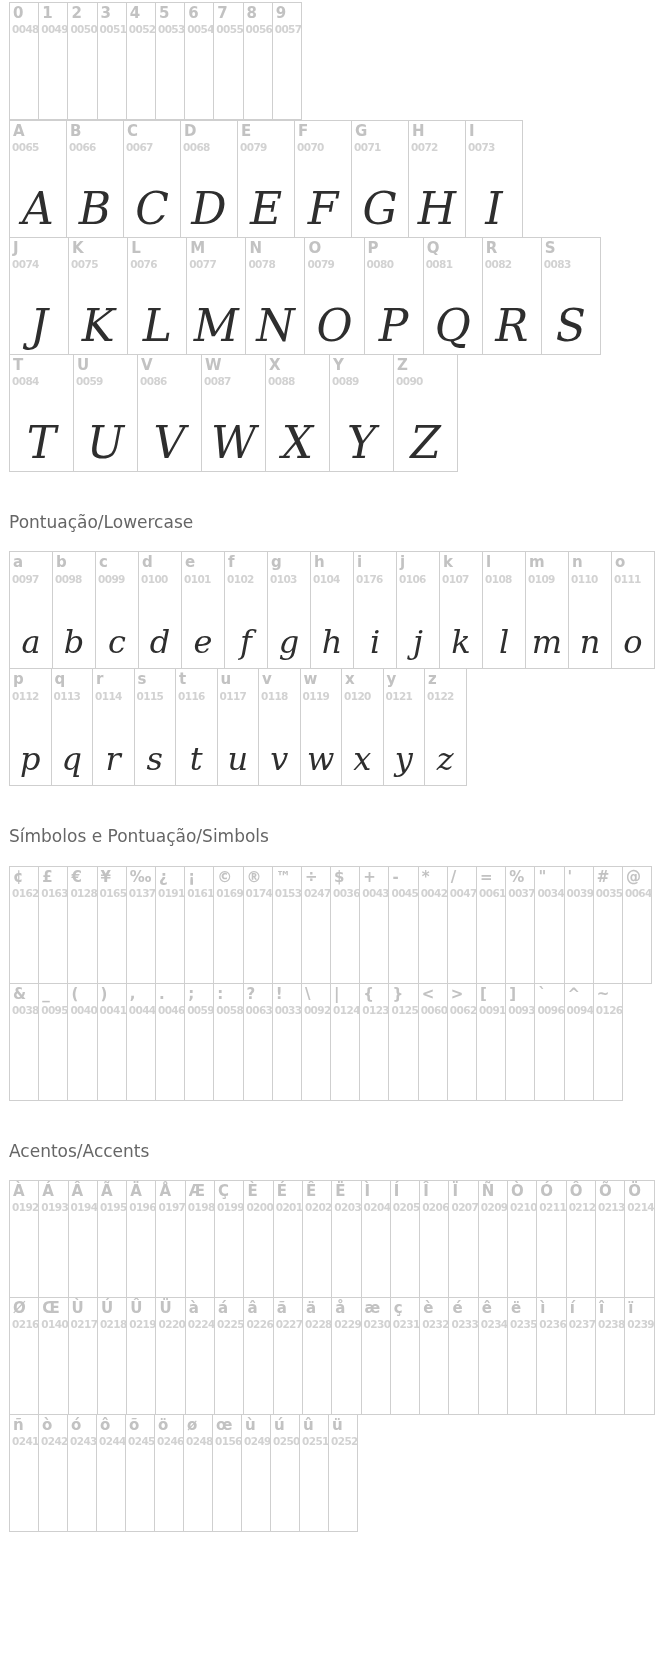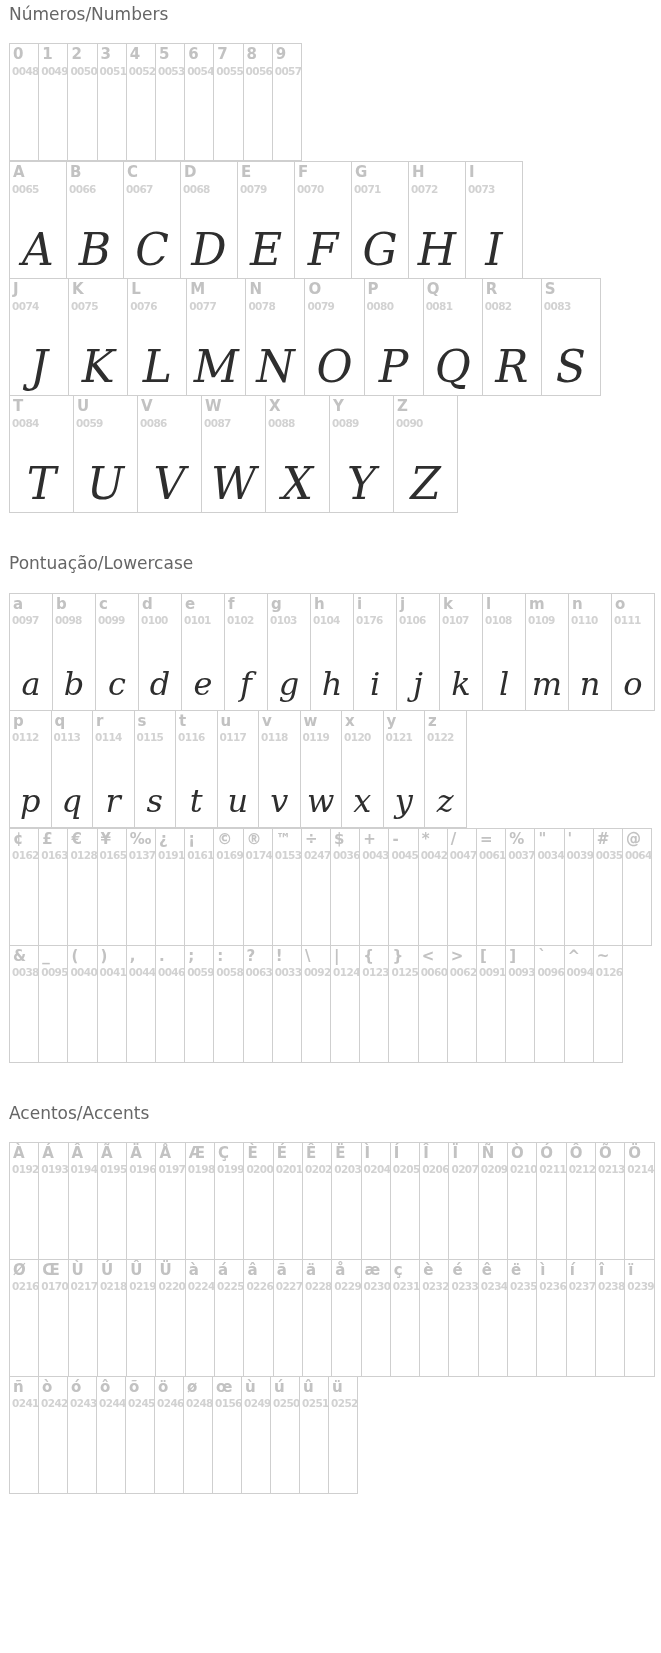--- a/index.html
+++ b/index.html
@@ -33,21 +33,20 @@
   }
   .glyph-upper{font-size:44px;bottom:6px;}
   .glyph-lower{font-size:32px;bottom:10px;}
 </style>
 </head>
 <body>
 
 <div class="page">
   <main>
       <section class="section">
-        <h2 class="section-title">Números/Numbers</h2>
         <div class="grid">
           <div class="row">
             <div class="cell" style="width: 30.2px;">
               <div class="cell-char">0</div>
               <div class="cell-code">0048</div>
             </div>
             <div class="cell" style="width: 30.2px;">
               <div class="cell-char">1</div>
               <div class="cell-code">0049</div>
             </div>
@@ -359,20 +358,21 @@
             </div>
             <div class="cell" style="width: 42.5px;">
               <div class="cell-char">z</div>
               <div class="cell-code">0122</div>
               <div class="cell-glyph glyph-lower">z</div>
             </div>
           </div>
         </div>
       </section>
       <section class="section">
+        <h2 class="section-title">Símbolos e Pontuação/Simbols</h2>
         <div class="grid">
           <div class="row">
             <div class="cell" style="width: 30.2px;">
               <div class="cell-char">¢</div>
               <div class="cell-code">0162</div>
             </div>
             <div class="cell" style="width: 30.2px;">
               <div class="cell-char">£</div>
               <div class="cell-code">0163</div>
             </div>
@@ -638,21 +638,21 @@
               <div class="cell-code">0214</div>
             </div>
           </div>
           <div class="row">
             <div class="cell" style="width: 30.3px;">
               <div class="cell-char">Ø</div>
               <div class="cell-code">0216</div>
             </div>
             <div class="cell" style="width: 30.3px;">
               <div class="cell-char">Œ</div>
-              <div class="cell-code">0170</div>
+              <div class="cell-code">0140</div>
             </div>
             <div class="cell" style="width: 30.3px;">
               <div class="cell-char">Ù</div>
               <div class="cell-code">0217</div>
             </div>
             <div class="cell" style="width: 30.3px;">
               <div class="cell-char">Ú</div>
               <div class="cell-code">0218</div>
             </div>
             <div class="cell" style="width: 30.3px;">

